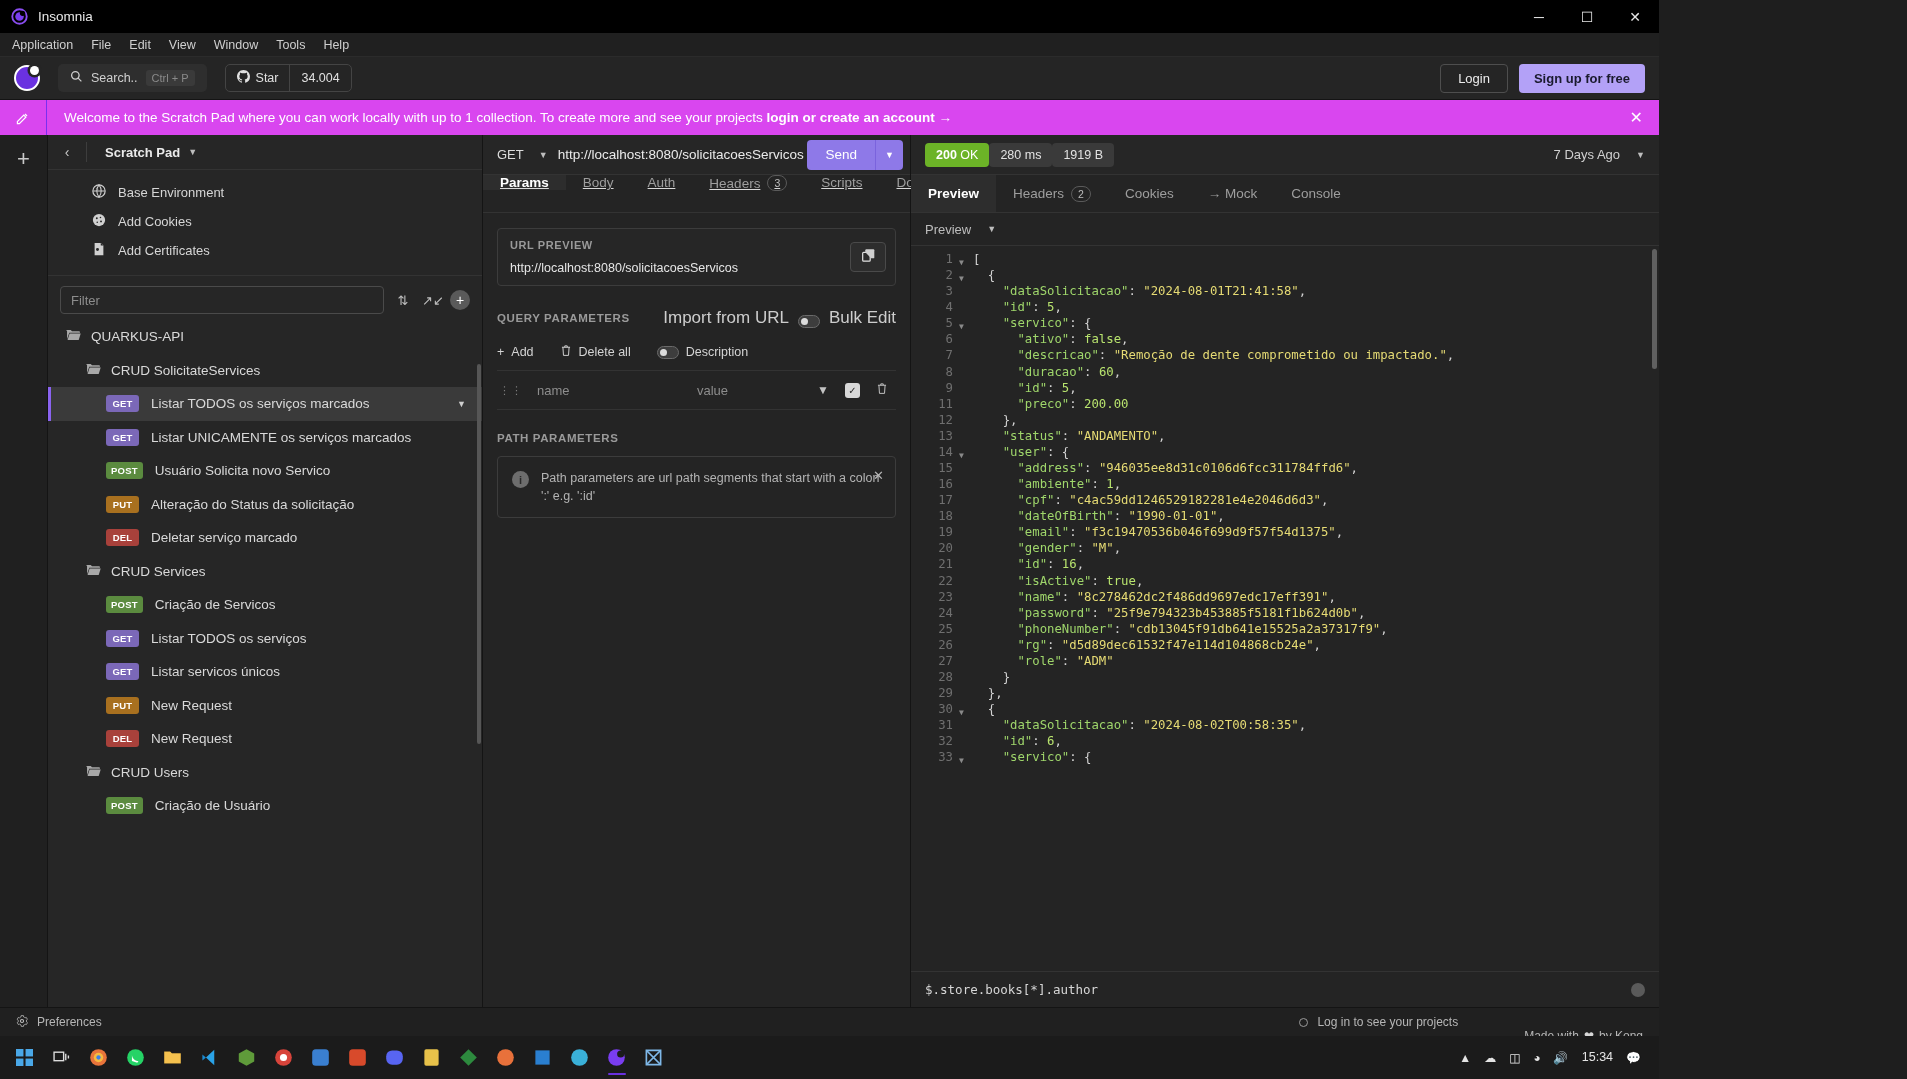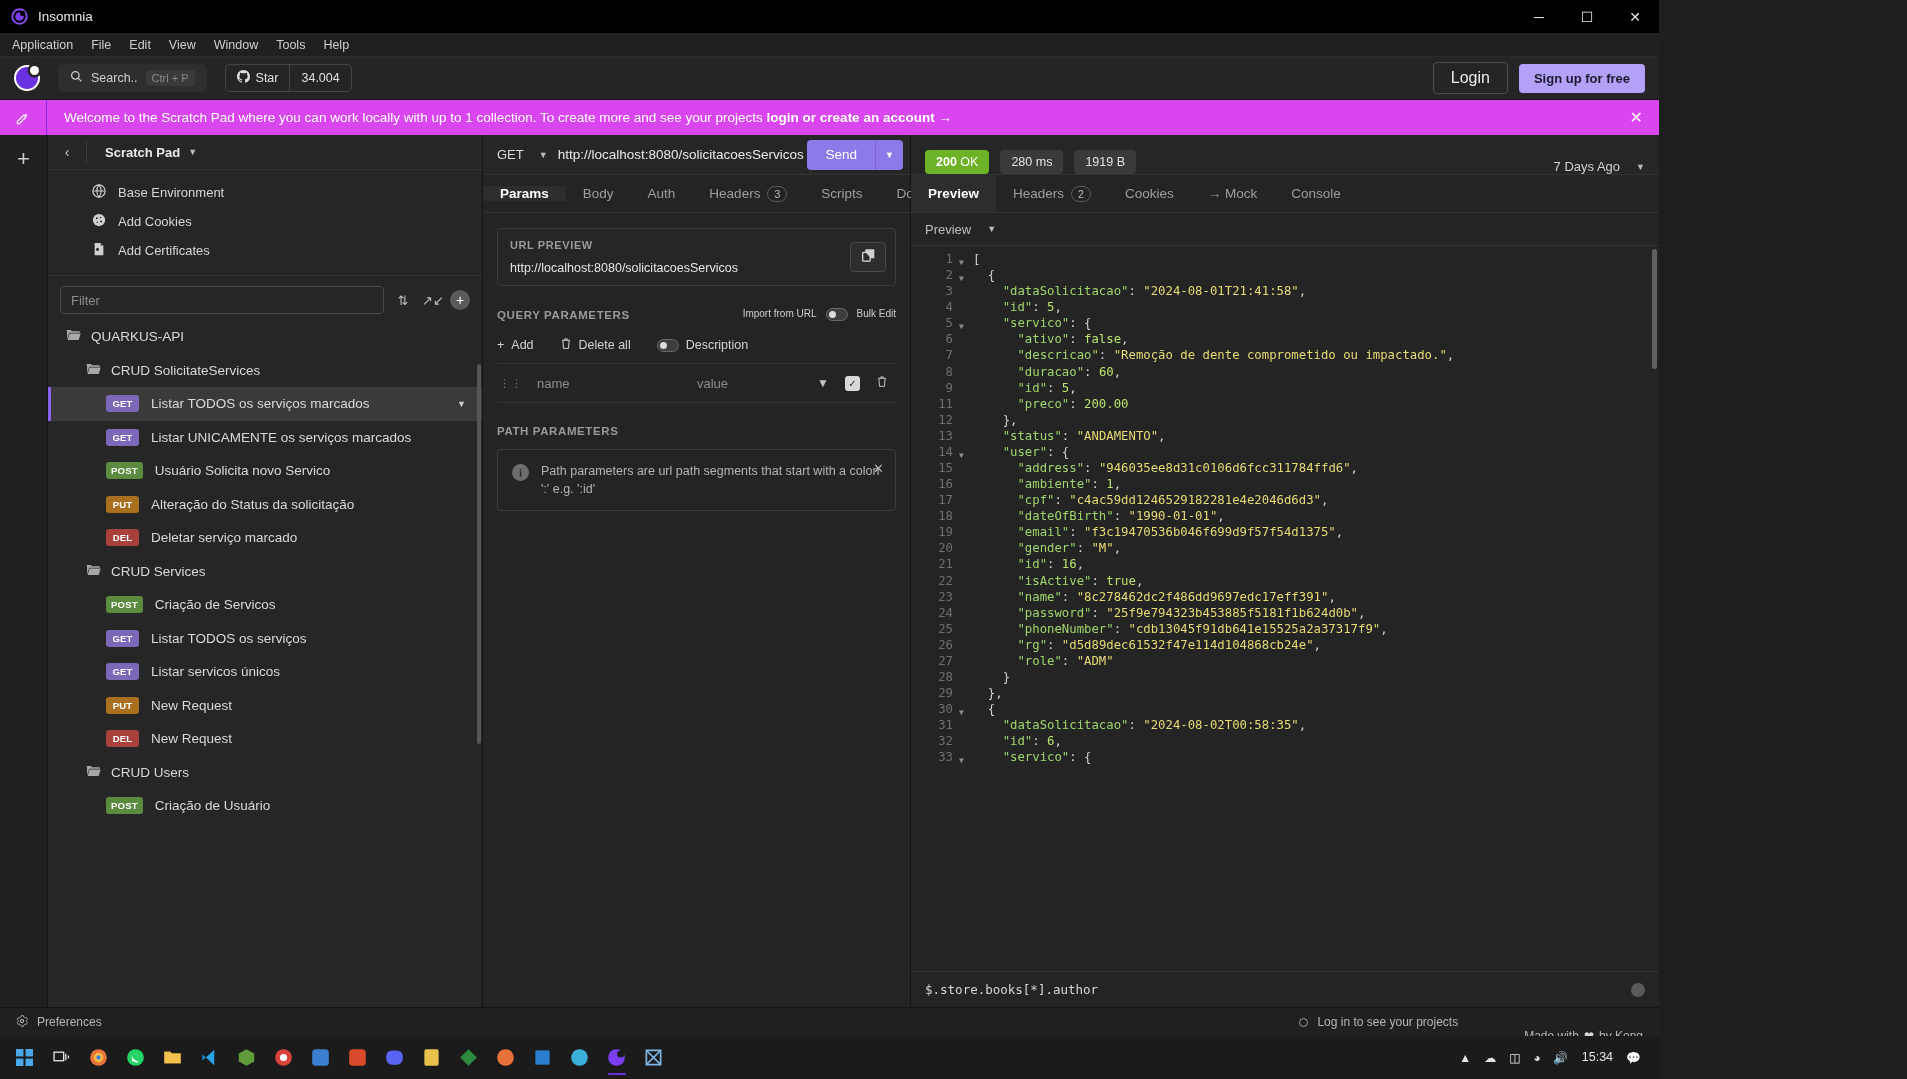--- a/index.html
+++ b/index.html
@@ -50,21 +50,21 @@
   .starbox {
     display: flex; align-items: center; height: 28px; margin-left: 18px;
     border: 1px solid #444; border-radius: 5px; overflow: hidden;
   }
   .starbox .seg { display: flex; align-items: center; gap: 6px; padding: 0 11px; height: 100%;
      font-size: 12.5px; color: #e0e0e0; }
   .starbox .seg + .seg { border-left: 1px solid #444; }
   .tb-right { margin-left: auto; display: flex; align-items: center; gap: 11px; }
   .btn-login {
     border: 1px solid #4e4e4e; border-radius: 4px; background: transparent;
-    color: #ececec; font-size: 16px; padding: 6px 17px; font-family: inherit; text-align: right;
+    color: #ececec; font-size: 13px; padding: 6px 17px; font-family: inherit; text-align: right;
   }
   .btn-signup {
     border: none; border-radius: 4px; background: #b3a1f7; color: #1a1a2e;
     font-size: 13px; font-weight: bold; padding: 7px 15px; font-family: inherit;
   }
 
   
   .banner {
     height: 35px; flex: 0 0 35px; background: #d946ef; display: flex; align-items: center;
     color: #fff; font-size: 13.5px; position: relative;
@@ -132,42 +132,42 @@
      border-bottom: 1px solid #333; background: #262626; }
   .method-sel { display: flex; align-items: center; gap: 7px; padding: 0 10px 0 14px;
      font-size: 13px; color: #dcdcdc; }
   .url-text { flex: 1; font-size: 13.5px; color: #eaeaea; white-space: nowrap; overflow: hidden; }
   .send-wrap { display: flex; align-items: center; height: 30px; margin-right: 7px; }
   .btn-send { background: #8e79e8; border: none; color: #ffffff; font-size: 13.5px;
      padding: 0 18px; height: 30px; border-radius: 4px 0 0 4px; font-family: inherit; }
   .btn-send-caret { background: #8e79e8; border: none; color: #ffffff; width: 28px; height: 30px;
      border-radius: 0 4px 4px 0; border-left: 1px solid #7a63dd; font-size: 9px; font-family: inherit; }
 
-  .tabs { height: 38px; flex: 0 0 38px; display: flex; align-items: center;
-     border-bottom: 1px solid #333; }
+  .tabs { height: 38px; flex: 0 0 38px; display: flex; align-items: flex-start;
+     border-bottom: 1px solid #333; text-decoration: underline; }
   .tab { display: flex; align-items: center; gap: 7px; padding: 0 17px; font-size: 13.5px;
      color: #9e9e9e; }
   .tab.active { color: #ffffff; background: #2d2d2d; font-weight: bold; }
   .tab .cnt { border: 1px solid #5a5a5a; border-radius: 9px; font-size: 10.5px; color: #bdbdbd;
      padding: 1px 6px; font-weight: normal; }
 
   .reqbody { flex: 1 1 auto; padding: 15px 14px; overflow: hidden; }
   .urlprev {
     border: 1px solid #3c3c3c; border-radius: 4px; padding: 10px 12px; position: relative;
     background: #262626;
   }
   .urlprev .lbl { font-size: 11px; color: #9a9a9a; letter-spacing: .6px; font-weight: bold; }
   .urlprev .val { font-size: 12.5px; color: #e6e6e6; margin-top: 10px; }
   .copybtn { position: absolute; right: 9px; top: 50%; transform: translateY(-50%);
      width: 36px; height: 30px; border: 1px solid #4a4a4a; border-radius: 4px;
      display: flex; align-items: center; justify-content: center; background: #2d2d2d; }
 
   .sect-head { display: flex; align-items: center; margin-top: 22px; }
   .sect-title { font-size: 11.5px; font-weight: bold; letter-spacing: .6px; color: #9a9a9a; }
-  .sect-right { margin-left: auto; display: flex; align-items: flex-start; gap: 9px; font-size: 10px; color: #cdcdcd; }
+  .sect-right { margin-left: auto; display: flex; align-items: flex-end; gap: 9px; font-size: 17px; color: #cdcdcd; }
   .toggle { width: 22px; height: 13px; border-radius: 7px; background: #3d3d3d;
      border: 1px solid #6a6a6a; position: relative; display: inline-block; }
   .toggle::after { content:''; position:absolute; left: 2px; top: 2px; width: 7px; height: 7px;
      border-radius: 50%; background: #dcdcdc; }
 
   .param-actions { display: flex; align-items: center; gap: 26px; margin-top: 16px; font-size: 12.5px;
      color: #d4d4d4; }
   .pa { display: flex; align-items: center; gap: 7px; }
   .param-row { display: flex; align-items: center; height: 40px; margin-top: 10px;
      border-top: 1px solid #333; border-bottom: 1px solid #333; color: #8d8d8d; font-size: 13px; }
@@ -181,22 +181,22 @@
   .notice { border: 1px solid #3c3c3c; border-radius: 4px; padding: 12px 14px; margin-top: 12px;
      display: flex; gap: 12px; align-items: flex-start; position: relative; }
   .notice .i { width: 17px; height: 17px; border-radius: 50%; background: #6d6d6d; color: #2a2a2a;
      display:flex; align-items:center; justify-content:center; font-size: 11px; font-weight:bold;
      flex: 0 0 17px; margin-top: 2px; }
   .notice .ntext { font-size: 12.5px; color: #b4b4b4; line-height: 1.45; }
   .notice .nclose { position: absolute; right: 11px; top: 11px; color: #b8b8b8; font-size: 13px; }
 
   
   .respane { flex: 1 1 auto; display: flex; flex-direction: column; min-width: 0; background: #242424; }
-  .resp-bar { height: 40px; flex: 0 0 40px; display: flex; align-items: flex-end; padding: 0 14px;
-     gap: 11px; border-bottom: 1px solid #333; background: #262626; }
+  .resp-bar { height: 40px; flex: 0 0 40px; display: flex; align-items: center; padding: 0 14px;
+     gap: 0; border-bottom: 1px solid #333; background: #262626; }
   .pill { background: #3a3a3a; border-radius: 4px; font-size: 12.5px; color: #e2e2e2;
      padding: 5px 11px; }
   .pill.ok { background: #6cb327; color: #ffffff; }
   .pill.ok b { font-weight: bold; }
   .resp-time { margin-left: auto; font-size: 13px; color: #d0d0d0; display: flex; align-items: center; gap: 8px; }
 
   .resp-tabs { height: 38px; flex: 0 0 38px; display: flex; border-bottom: 1px solid #333; }
   .preview-bar { height: 33px; flex: 0 0 33px; display: flex; align-items: center; padding-left: 14px;
      gap: 8px; font-size: 13px; color: #bdbdbd; border-bottom: 1px solid #333; }
 

